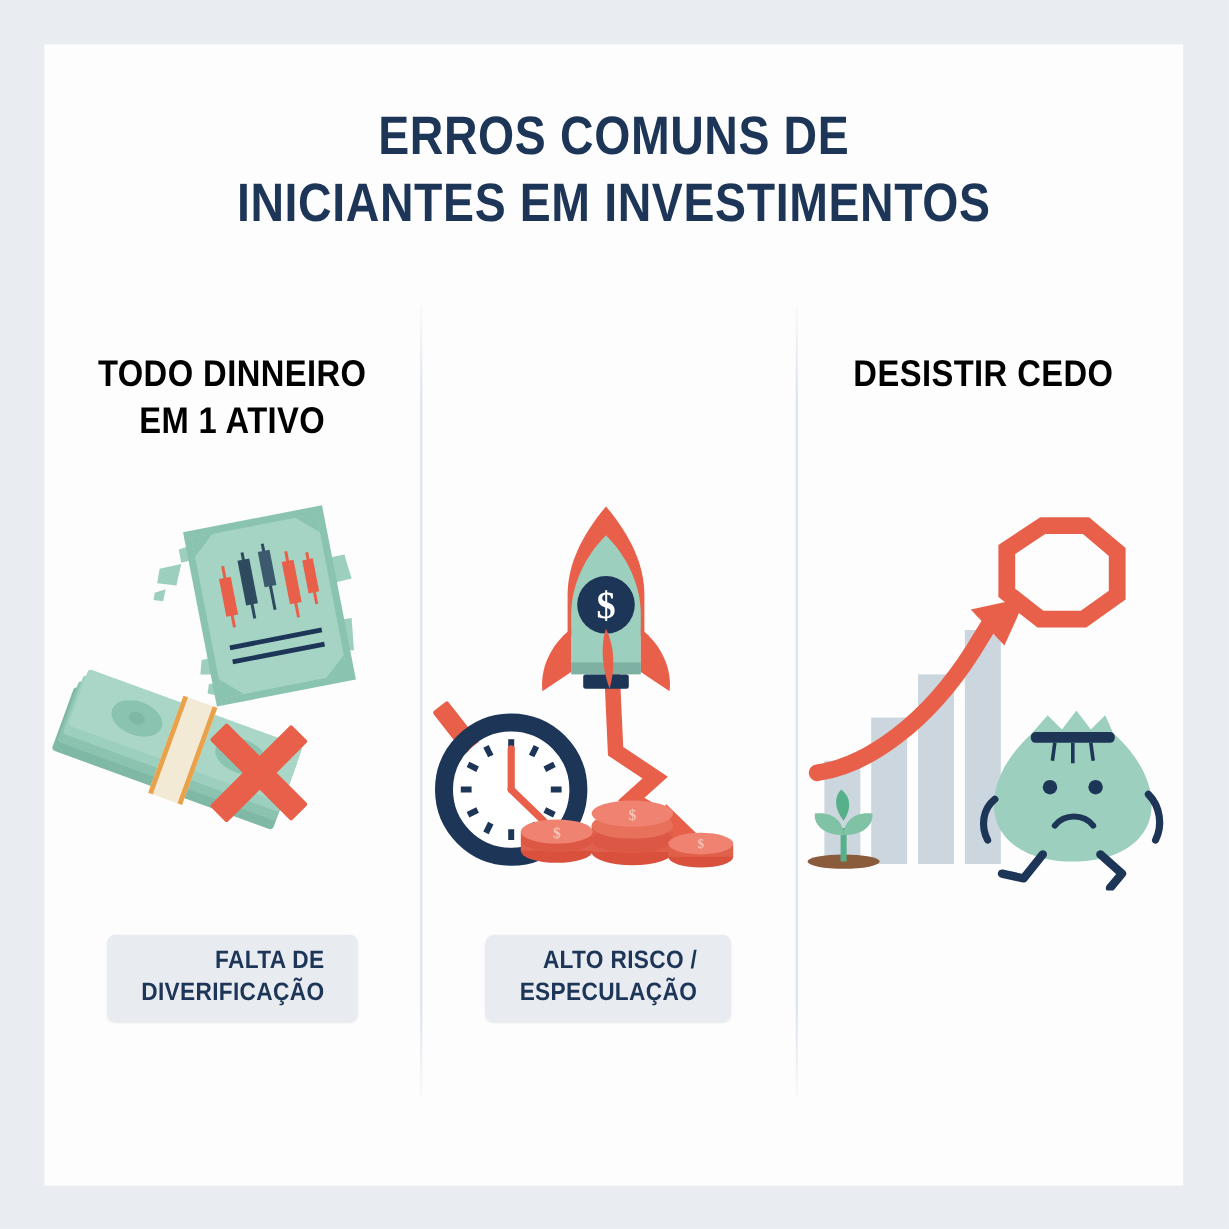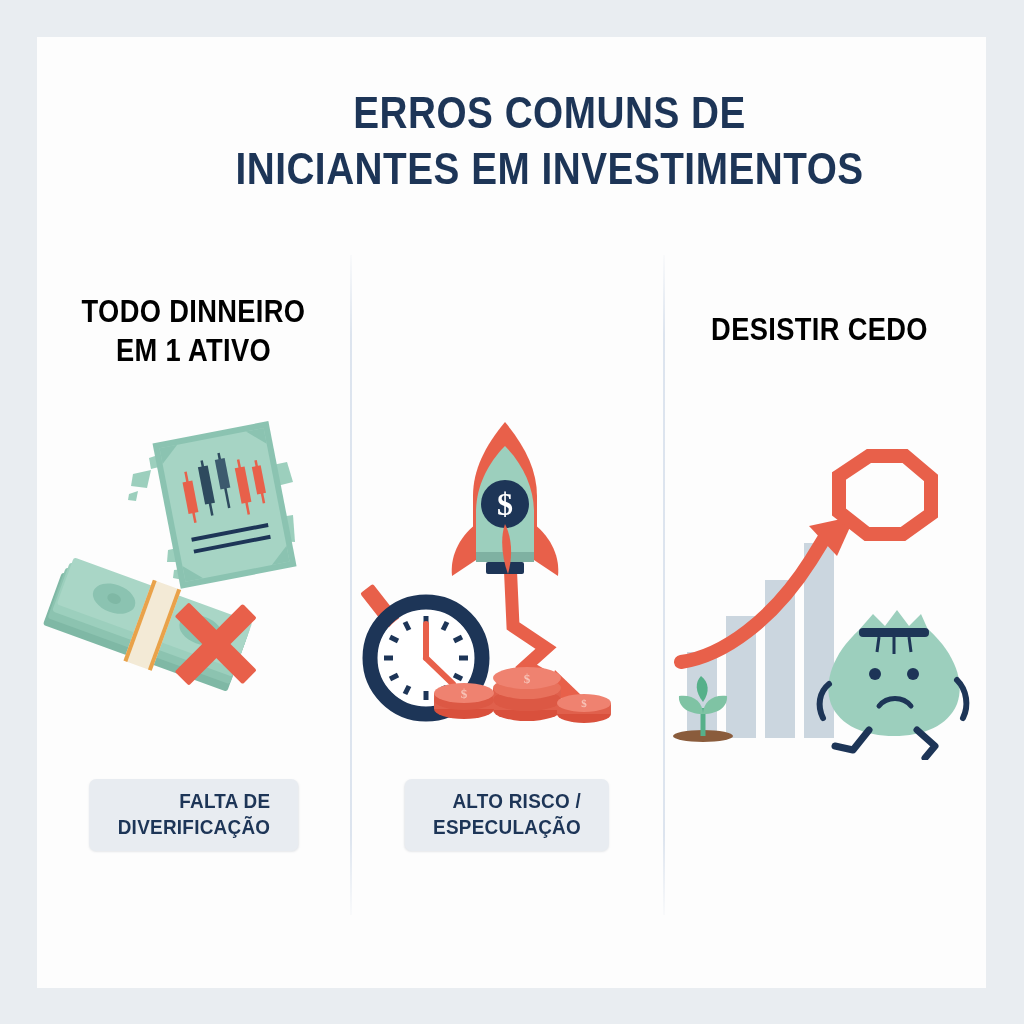--- a/index.html
+++ b/index.html
@@ -25,21 +25,20 @@
   }
 
   
   #title-block {
     position: absolute;
     left: 0;
     top: 48px;
     width: 949px;
     text-align: center;
     color: #1d3557;
-    padding-left: 38px;
   }
   .title-line {
     display: block;
     font-family: "Liberation Sans Narrow", "Liberation Sans", sans-serif;
     font-weight: bold;
     font-size: 45px;
     letter-spacing: 0.6px;
     line-height: 56px;
     transform: scaleX(0.86);
     white-space: nowrap;
@@ -62,21 +61,21 @@
 
   
   .column {
     position: absolute;
     top: 255px;
     width: 313px;
     height: 640px;
   }
   #column-1 { left: 0px; }
   #column-2 { left: 313px; }
-  #column-3 { left: 626px; margin-top: 18px; }
+  #column-3 { left: 626px; }
 
   .col-heading {
     position: absolute;
     top: 0;
     left: 0;
     width: 313px;
     text-align: center;
     color: #000000;
   }
   .col-heading span {

